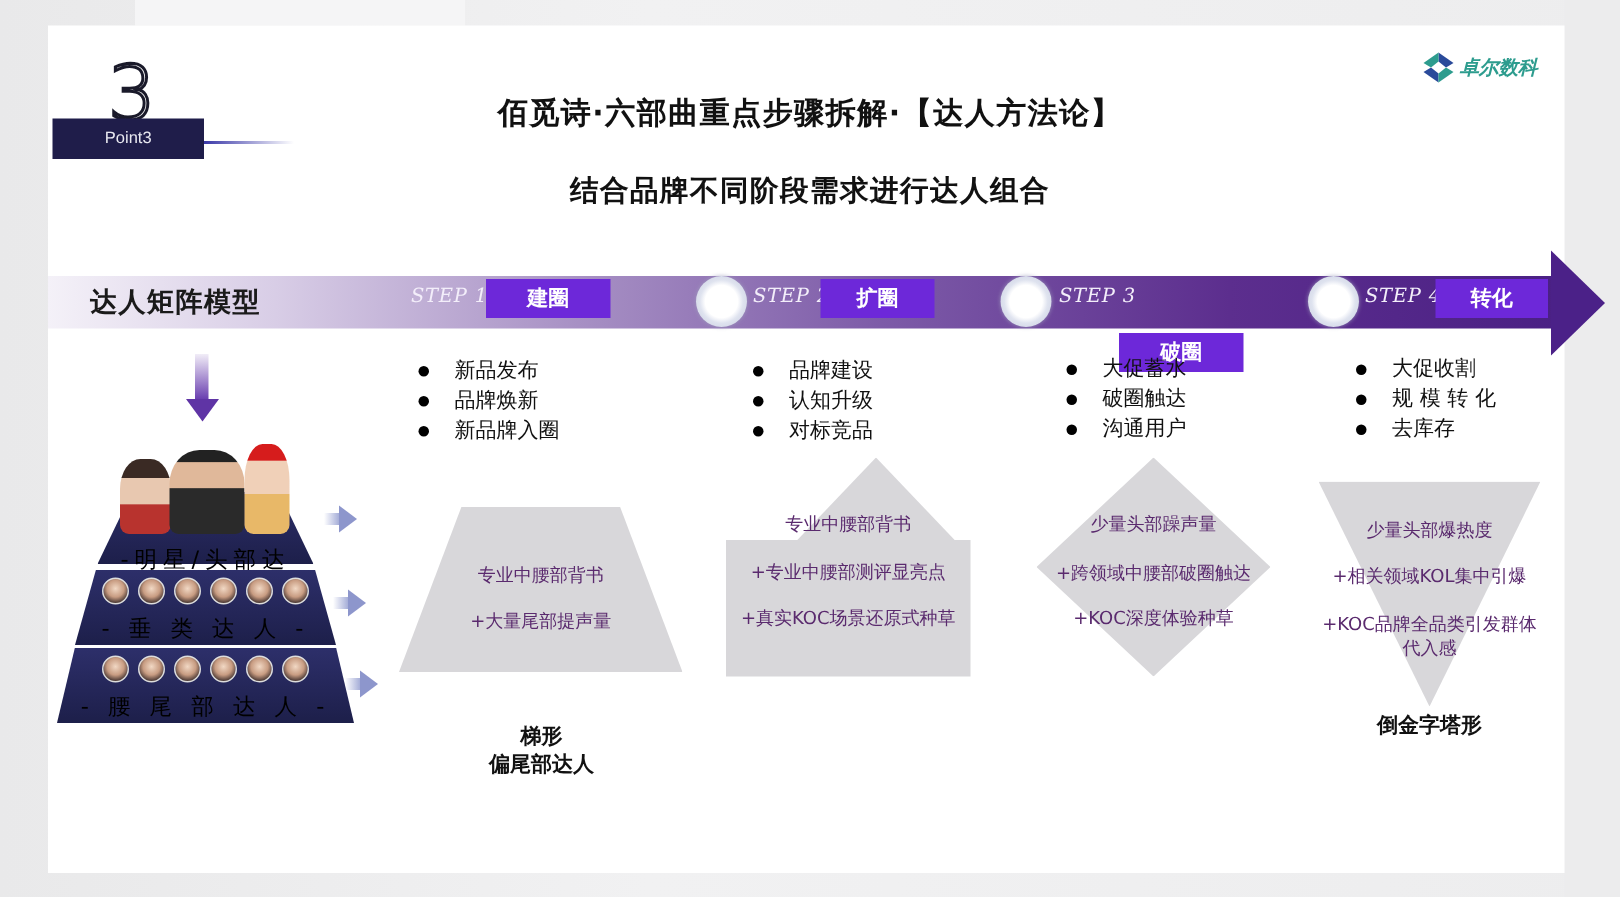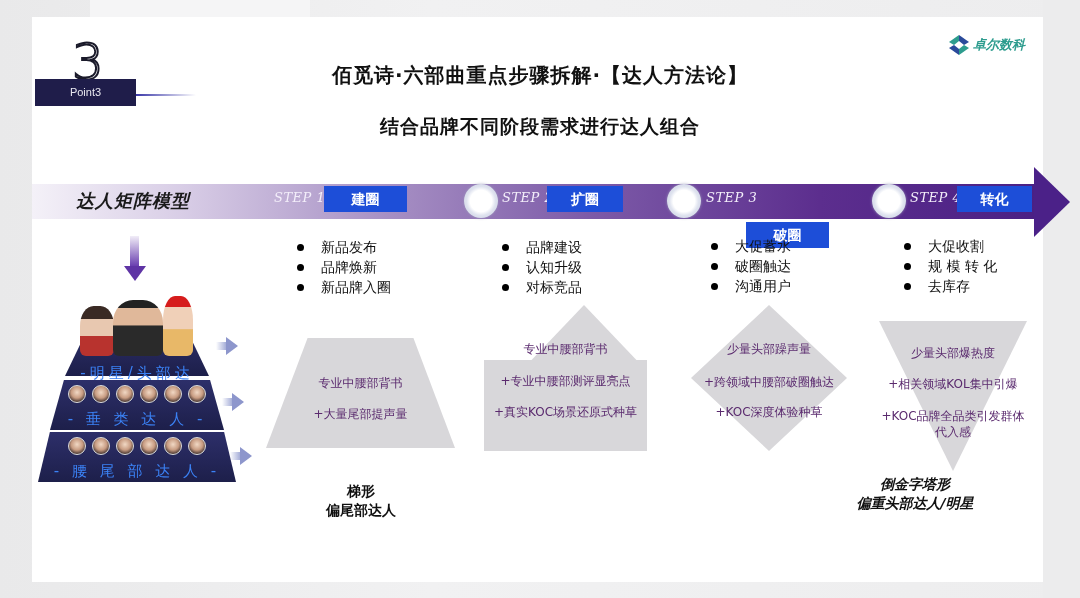--- a/index.html
+++ b/index.html
@@ -44,51 +44,50 @@
   .band {
     position: absolute; left: 32px; top: 184px; width: 1010px; height: 35px;
     background: linear-gradient(90deg, #f4f1f8 0%, #d8cde6 15%, #a790c4 35%, #7d5ba8 55%, #5c2e8e 78%, #4a2084 100%);
   }
   .band-head {
     position: absolute; left: 1034px; top: 167px; width: 0; height: 0;
     border-top: 35px solid transparent; border-bottom: 35px solid transparent;
     border-left: 36px solid #4b2188;
   }
   .band-label {
-    position: absolute; left: 76px; top: 189px; font-size: 18px; font-weight: bold; color: #1a1a1a;
+    position: absolute; left: 60px; top: 189px; font-size: 18px; font-weight: bold; color: #1a1a1a;
     letter-spacing: 1px;
-    font-style: italic;
   }
   .step-tag {
     position: absolute; top: 190px; font-size: 13px; font-style: italic; color: #f3eefa;
     font-family: "DejaVu Serif", serif; letter-spacing: 0.5px;
   }
   .step-box {
-    position: absolute; top: 186px; height: 26px; background: #1d4ed8; color: #fff;
+    position: absolute; top: 186px; height: 26px; background: #6d28d9; color: #fff;
     font-size: 14px; font-weight: bold; line-height: 26px; text-align: center;
   }
   .step-circle {
     position: absolute; top: 184px; width: 34px; height: 34px; border-radius: 50%;
     background: radial-gradient(circle, #ffffff 0%, #ffffff 45%, #dfe3ef 60%, #c2c8dc 100%);
     box-shadow: 0 0 3px rgba(160,160,190,0.8);
   }
 
   
   .down-arrow-shaft {
     position: absolute; left: 130px; top: 236px; width: 9px; height: 30px;
     background: linear-gradient(180deg, rgba(120,80,180,0.1), #6a3fb0);
   }
   .down-arrow-head {
     position: absolute; left: 124px; top: 266px; width: 0; height: 0;
     border-left: 11px solid transparent; border-right: 11px solid transparent;
     border-top: 15px solid #5f34a5;
   }
   .tier { position: absolute; background: linear-gradient(180deg, #2d2f6a, #1d1f4a); }
   .tier-label {
-    position: absolute; width: 100%; text-align: center; color: #3b82f6; font-size: 15px; letter-spacing: 4px;
+    position: absolute; width: 100%; text-align: center; color: #000000; font-size: 15px; letter-spacing: 4px;
   }
   .avatar-row { position: absolute; width: 100%; display: flex; justify-content: center; gap: 6px; }
   .avatar {
     width: 18px; height: 18px; border-radius: 50%;
     background: radial-gradient(circle at 50% 40%, #f1d8c4 0%, #c89c82 45%, #3b2c2a 80%);
     border: 1px solid #ddd;
   }
   .celeb {
     position: absolute; border-radius: 40% 40% 6px 6px;
   }
@@ -183,21 +182,21 @@
 </div>
 <div class="tier-label" style="left:38px;top:462px;width:198px;">- 腰 尾 部 达 人 -</div>
 
 <div class="side-arrow-tail" style="left:216px;top:342px;"></div>
 <div class="side-arrow" style="left:226px;top:337px;"></div>
 <div class="side-arrow-tail" style="left:222px;top:398px;"></div>
 <div class="side-arrow" style="left:232px;top:393px;"></div>
 <div class="side-arrow-tail" style="left:230px;top:452px;"></div>
 <div class="side-arrow" style="left:240px;top:447px;"></div>
 
-<ul class="bullets" style="left:297px;top:237px;">
+<ul class="bullets" style="left:279px;top:237px;">
   <li>
       <span class="dot"></span>
       <span>新品发布</span>
     </li>
   <li>
       <span class="dot"></span>
       <span>品牌焕新</span>
     </li>
   <li>
       <span class="dot"></span>
@@ -267,16 +266,15 @@
   <li>
       <span class="dot"></span>
       <span>去库存</span>
     </li>
 </ul>
 <div class="shape" style="left:879px;top:321px;width:148px;height:150px;clip-path:polygon(0 0,100% 0,50% 100%);"></div>
 <div class="shape-text" style="left:870px;top:345px;width:166px;">少量头部爆热度</div>
 <div class="shape-text" style="left:870px;top:376px;width:166px;">+相关领域KOL集中引爆</div>
 <div class="shape-text" style="left:866px;top:408px;width:174px;">+KOC品牌全品类引发群体</div>
 <div class="shape-text" style="left:870px;top:424px;width:166px;">代入感</div>
-<div class="caption" style="left:832px;top:475px;width:166px;font-style:italic;">
+<div class="caption" style="left:870px;top:475px;width:166px;">
   <div>倒金字塔形</div>
-  <div>偏重头部达人/明星</div>
 </div>
 
 </body></html>

